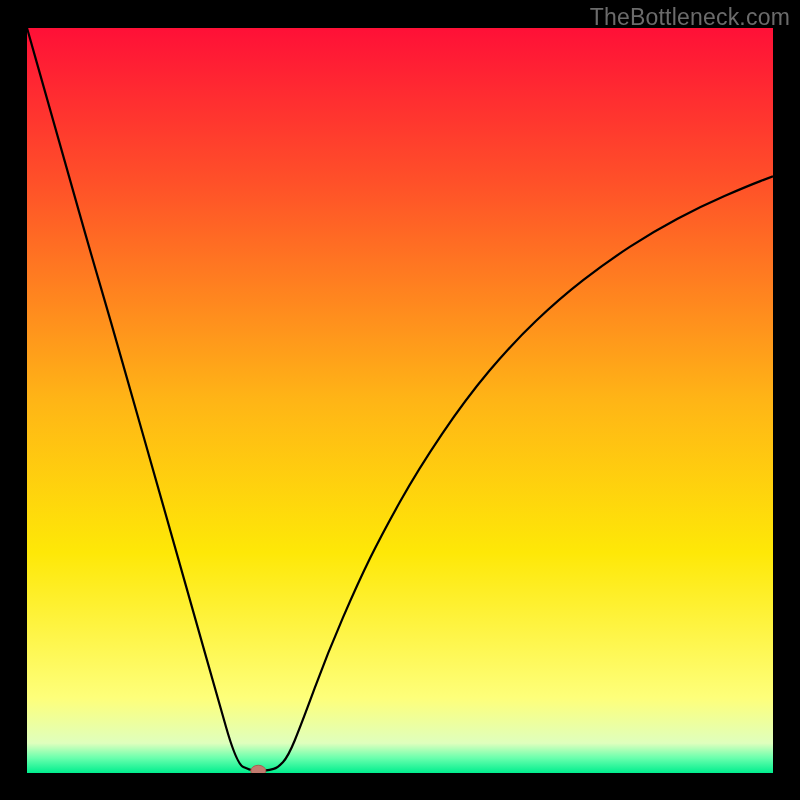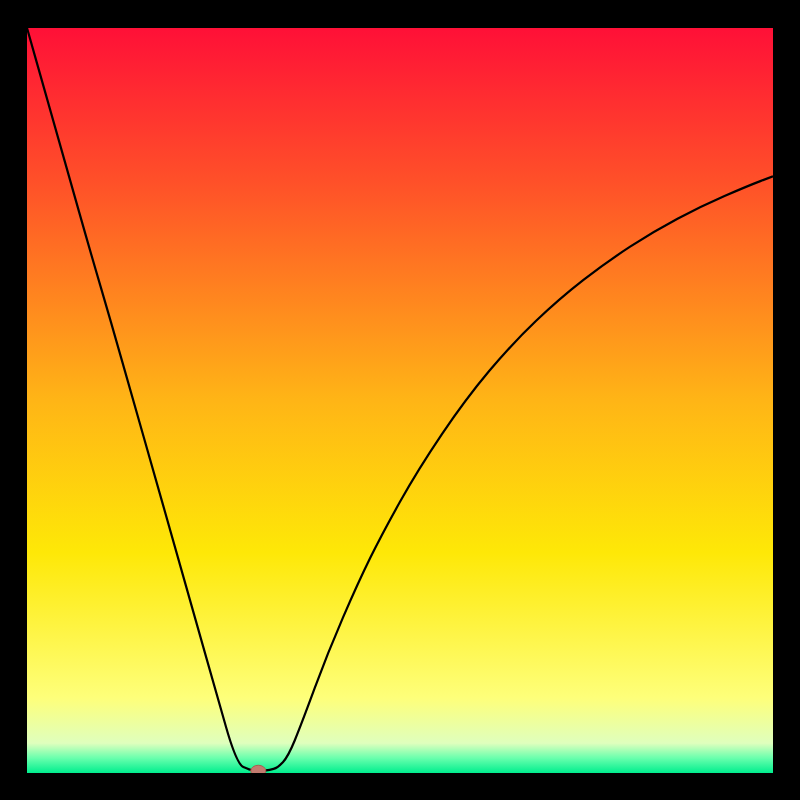--- a/index.html
+++ b/index.html
@@ -33,20 +33,21 @@
     top: 28px;
     width: 746px;
     height: 745px;
     display: block;
   }
 </style>
 </head>
 <body>
 
 <div class="frame">
+  <div class="watermark">TheBottleneck.com</div>
   <svg class="plot" viewBox="0 0 746 745" preserveAspectRatio="none">
     <defs>
       <linearGradient id="bg-grad" x1="0" y1="0" x2="0" y2="1">
           <stop offset="0.00%" stop-color="#ff1037"></stop>
           <stop offset="21.50%" stop-color="#ff5328"></stop>
           <stop offset="50.00%" stop-color="#ffb516"></stop>
           <stop offset="70.40%" stop-color="#fee807"></stop>
           <stop offset="89.90%" stop-color="#feff7a"></stop>
           <stop offset="96.00%" stop-color="#dfffbd"></stop>
           <stop offset="98.00%" stop-color="#69ffad"></stop>

